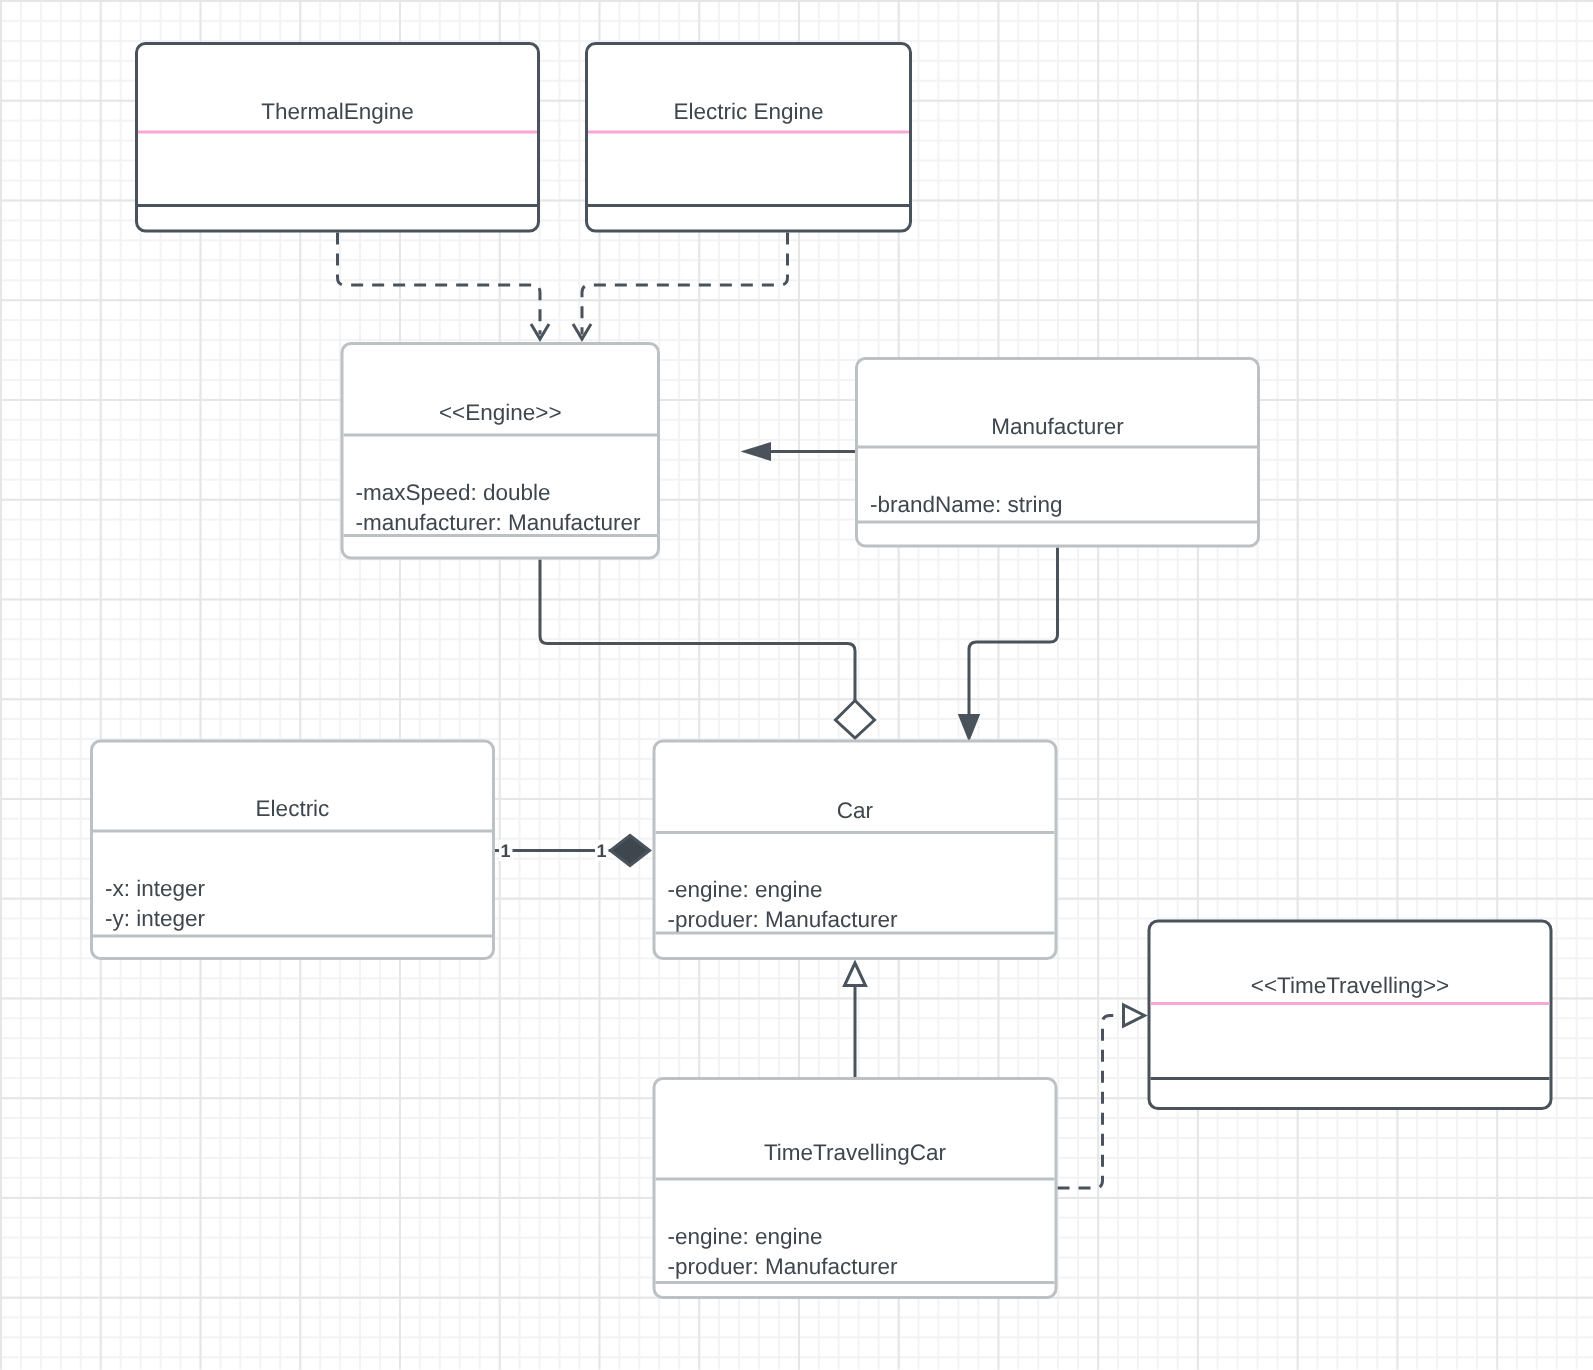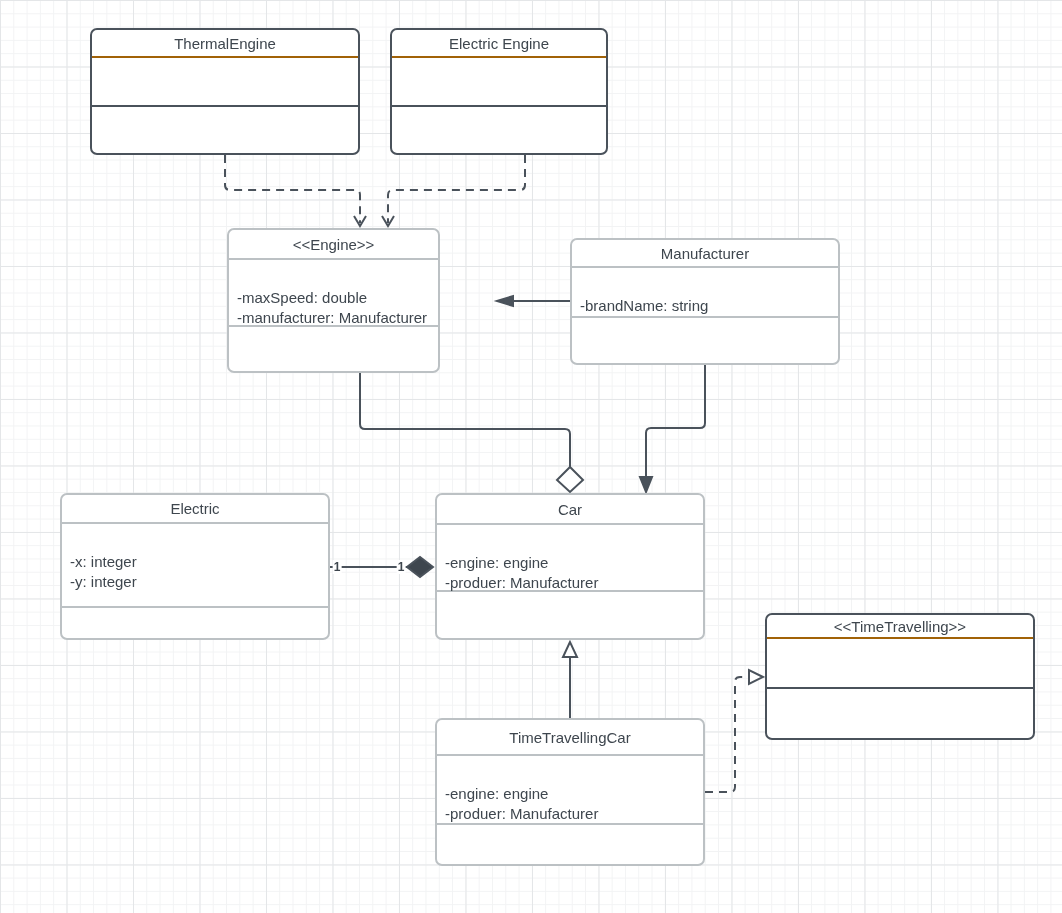--- a/index.html
+++ b/index.html
@@ -23,22 +23,23 @@
     background:#ffffff;
     border:2px solid #4a525b;
     border-radius:7px;
     color:#3e464e;
     font-size:15px;
   }
   .uml.light{border-color:#bcc1c4;}
   .uml .title{
     box-sizing:border-box;
     display:flex;align-items:center;justify-content:center;
-    border-bottom:2px solid #a16207;
+    border-bottom:2px solid #f9a8d4;
     white-space:nowrap;
+    margin-top:31px;
   }
   .uml .attrs{
     box-sizing:border-box;
     border-bottom:2px solid #4a525b;
     padding:28px 8px 0 8px;
     line-height:20px;
     white-space:nowrap;
   }
   .uml.light .title,.uml.light .attrs{border-bottom-color:#bcc1c4;}
   .uml .methods{box-sizing:border-box;}
@@ -124,21 +125,21 @@
   <div class="uml light" style="left:570px;top:238px;width:270px;height:127px">
     <div class="title" style="height:28px">Manufacturer</div>
     <div class="attrs" style="height:50px">
       <div>-brandName: string</div>
     </div>
     <div class="methods"></div>
   </div>
 
   <div class="uml light" style="left:60px;top:493px;width:270px;height:147px">
     <div class="title" style="height:29px">Electric</div>
-    <div class="attrs" style="height:84px">
+    <div class="attrs" style="height:70px">
       <div>-x: integer</div>
       <div>-y: integer</div>
     </div>
     <div class="methods"></div>
   </div>
 
   <div class="uml light" style="left:435px;top:493px;width:270px;height:147px">
     <div class="title" style="height:30px">Car</div>
     <div class="attrs" style="height:67px">
       <div>-engine: engine</div>

